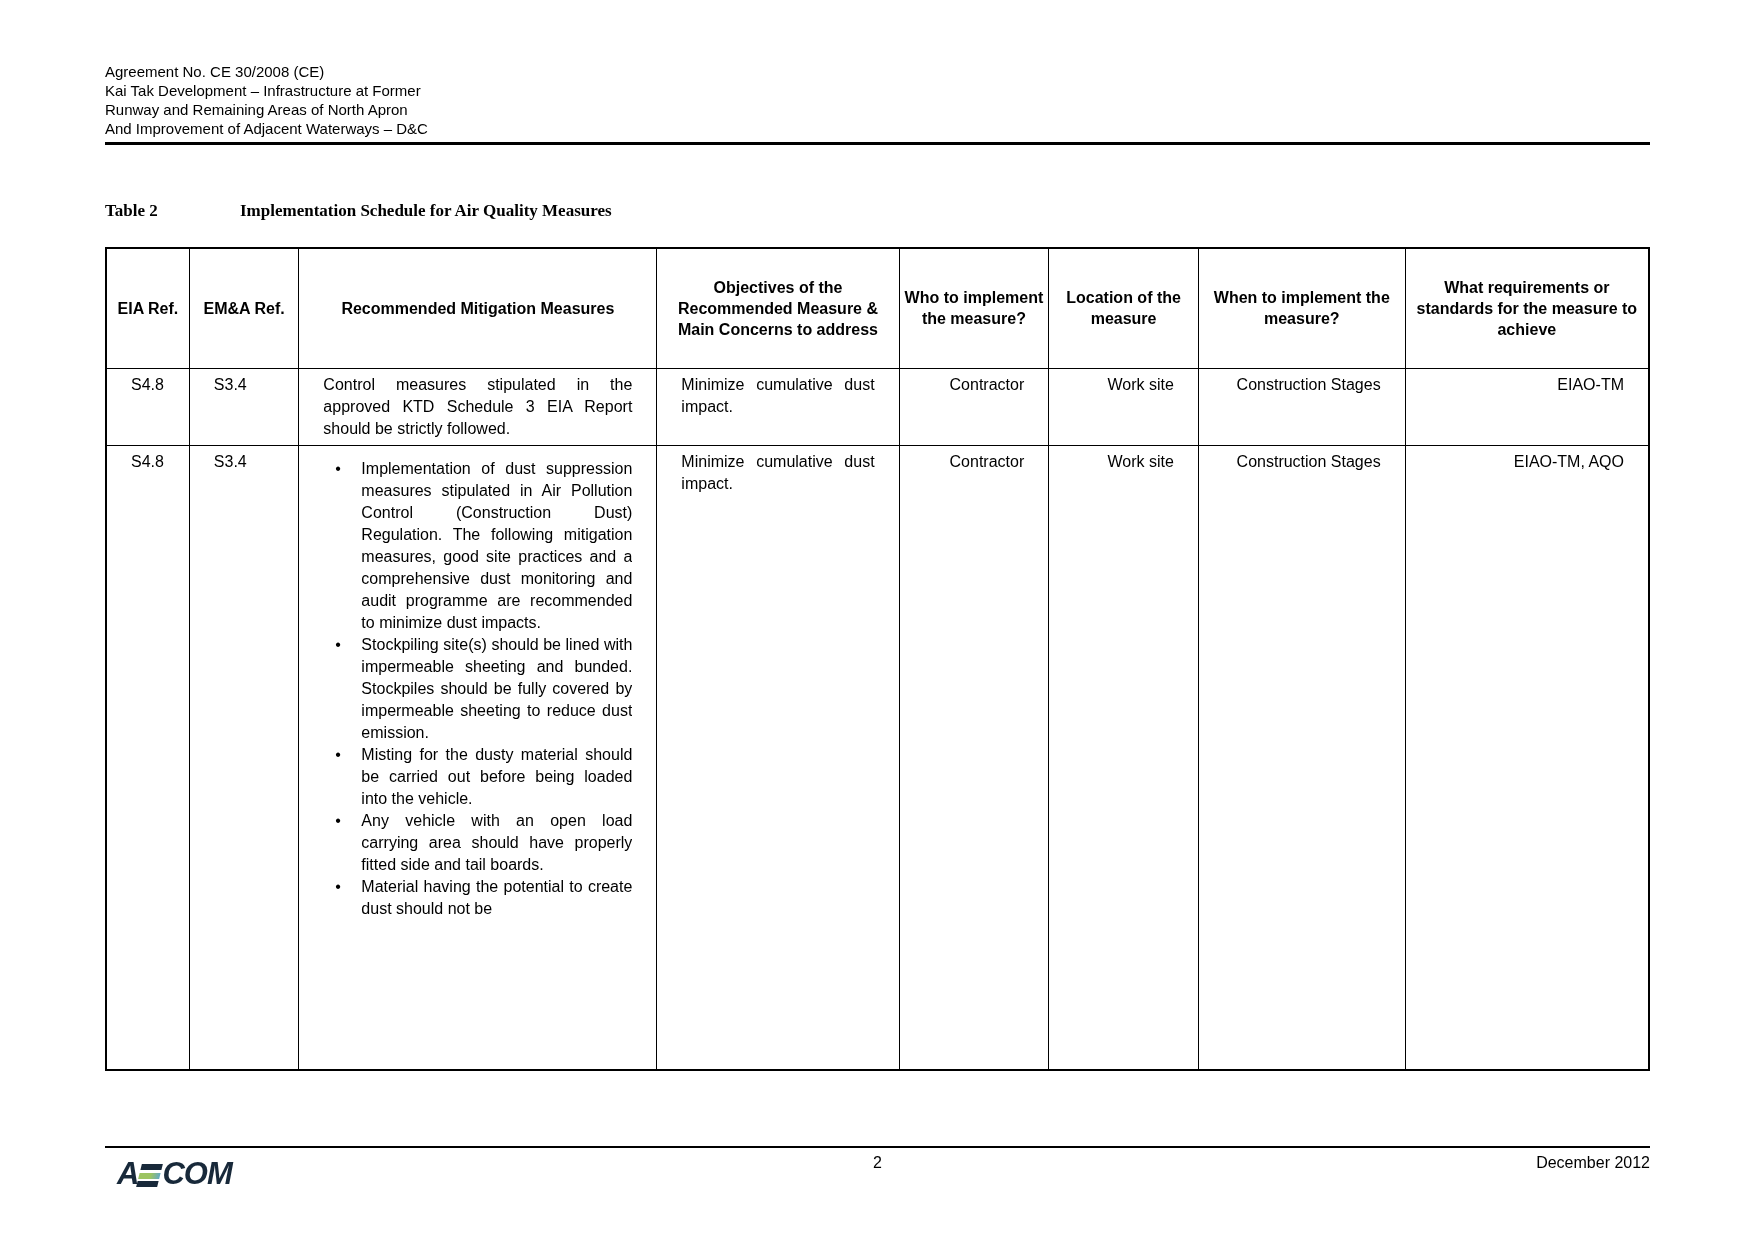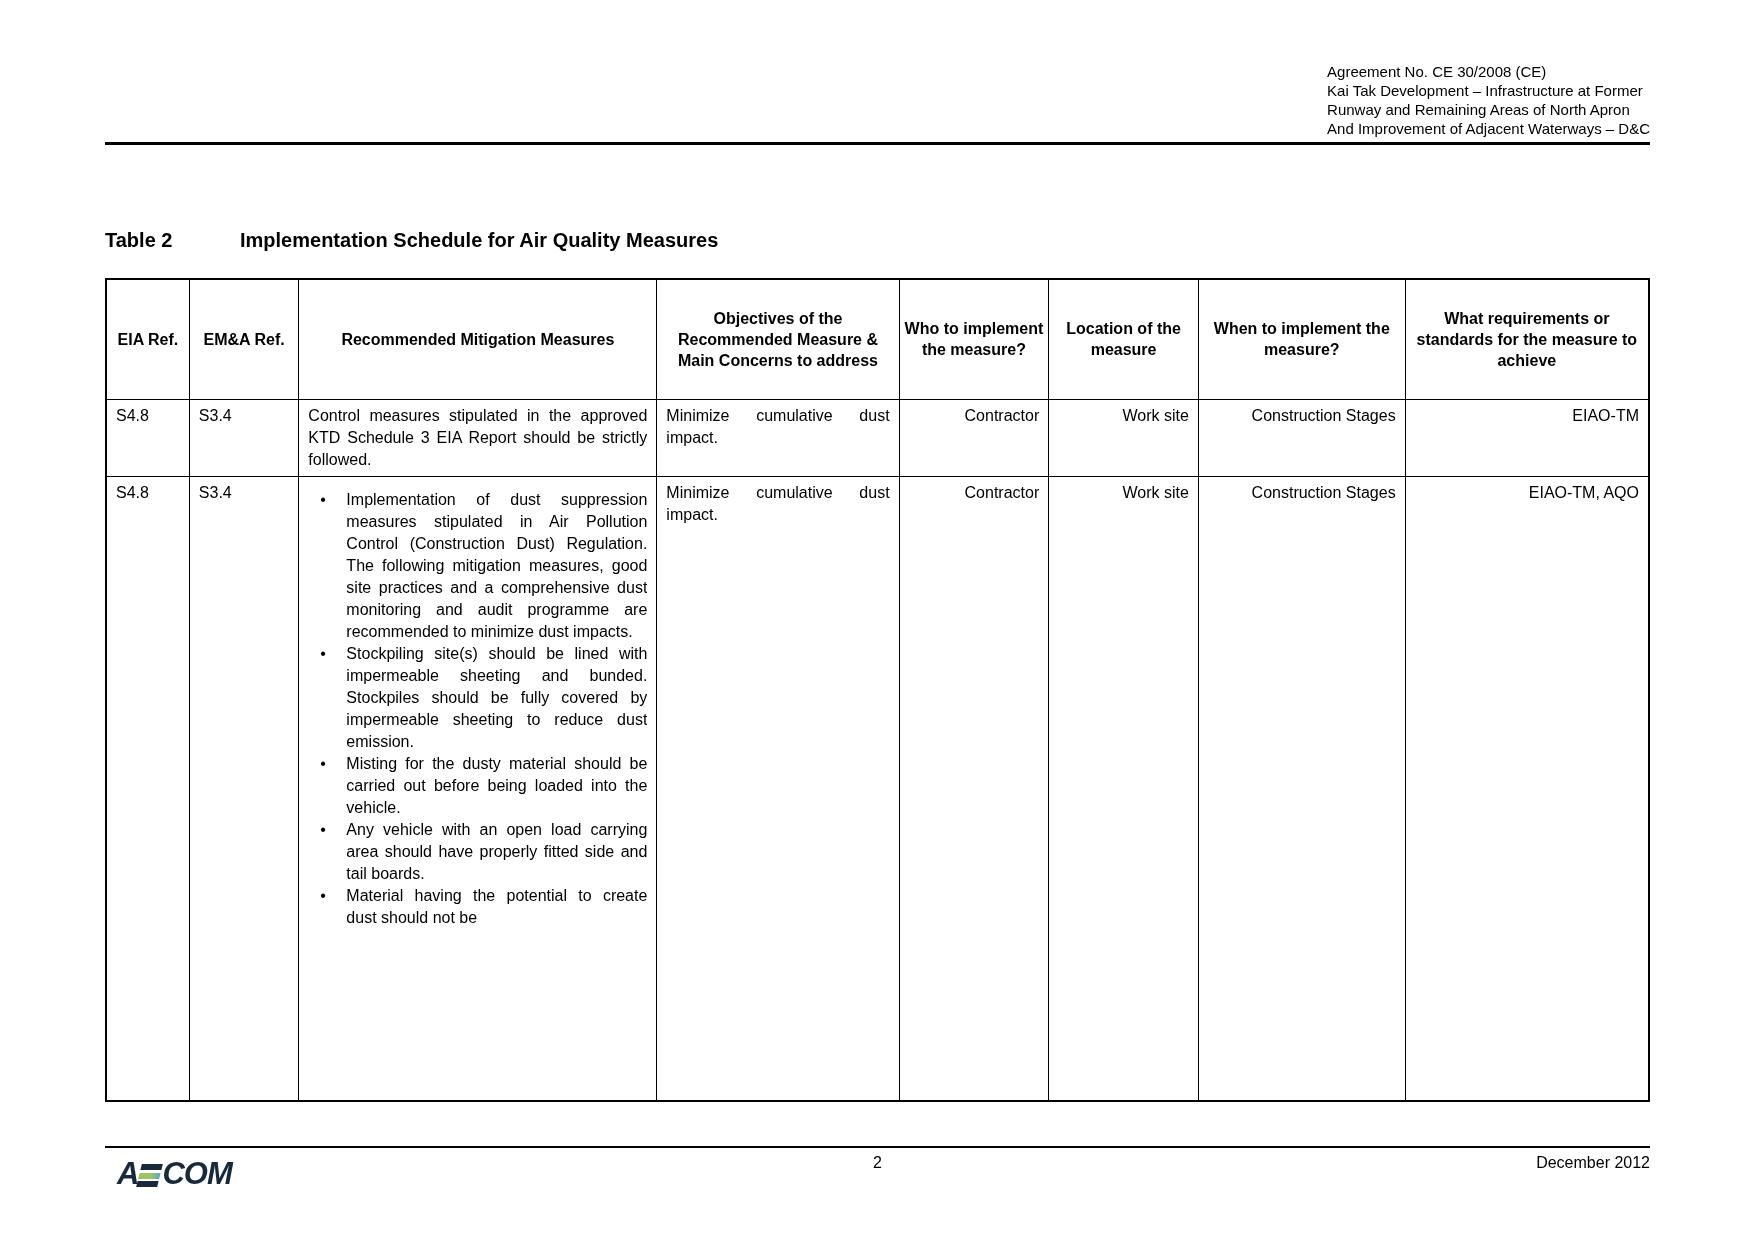--- a/index.html
+++ b/index.html
@@ -17,56 +17,57 @@
     left: 105px;
     top: 0;
     width: 1545px;
     height: 1240px;
   }
 
   
   .doc-header {
     padding-top: 62px;
     display: flex;
-    justify-content: flex-end;
+    justify-content: space-between;
     align-items: flex-end;
   }
   .hdr-left, .hdr-right {
     font-size: 15px;
     line-height: 19px;
   }
   .hdr-right { text-align: right; }
   .hdr-rule {
     margin-top: 4px;
     border-bottom: 3px solid #000000;
     width: 100%;
   }
 
   
   .table-title {
-    margin-top: 84px;
-    font-size: 20px;
+    margin-top: 56px;
+    font-size: 17px;
     font-weight: bold;
     display: flex;
+    font-family: Liberation Serif, serif;
   }
   .table-title .tlabel { width: 135px; flex: none; }
 
   
   table.schedule {
     margin-top: 26px;
     width: 100%;
     border-collapse: collapse;
     table-layout: fixed;
     font-size: 16px;
     border: 2px solid #000000;
   }
   table.schedule th, table.schedule td {
     border: 1px solid #000000;
     vertical-align: top;
-    padding: 5px 9px;
+    padding: 5px 24px;
     line-height: 22px;
     overflow: hidden;
   }
   table.schedule thead th {
     font-weight: bold;
     text-align: center;
     vertical-align: middle;
     height: 120px;
     line-height: 21px;
     padding: 2px 4px;

